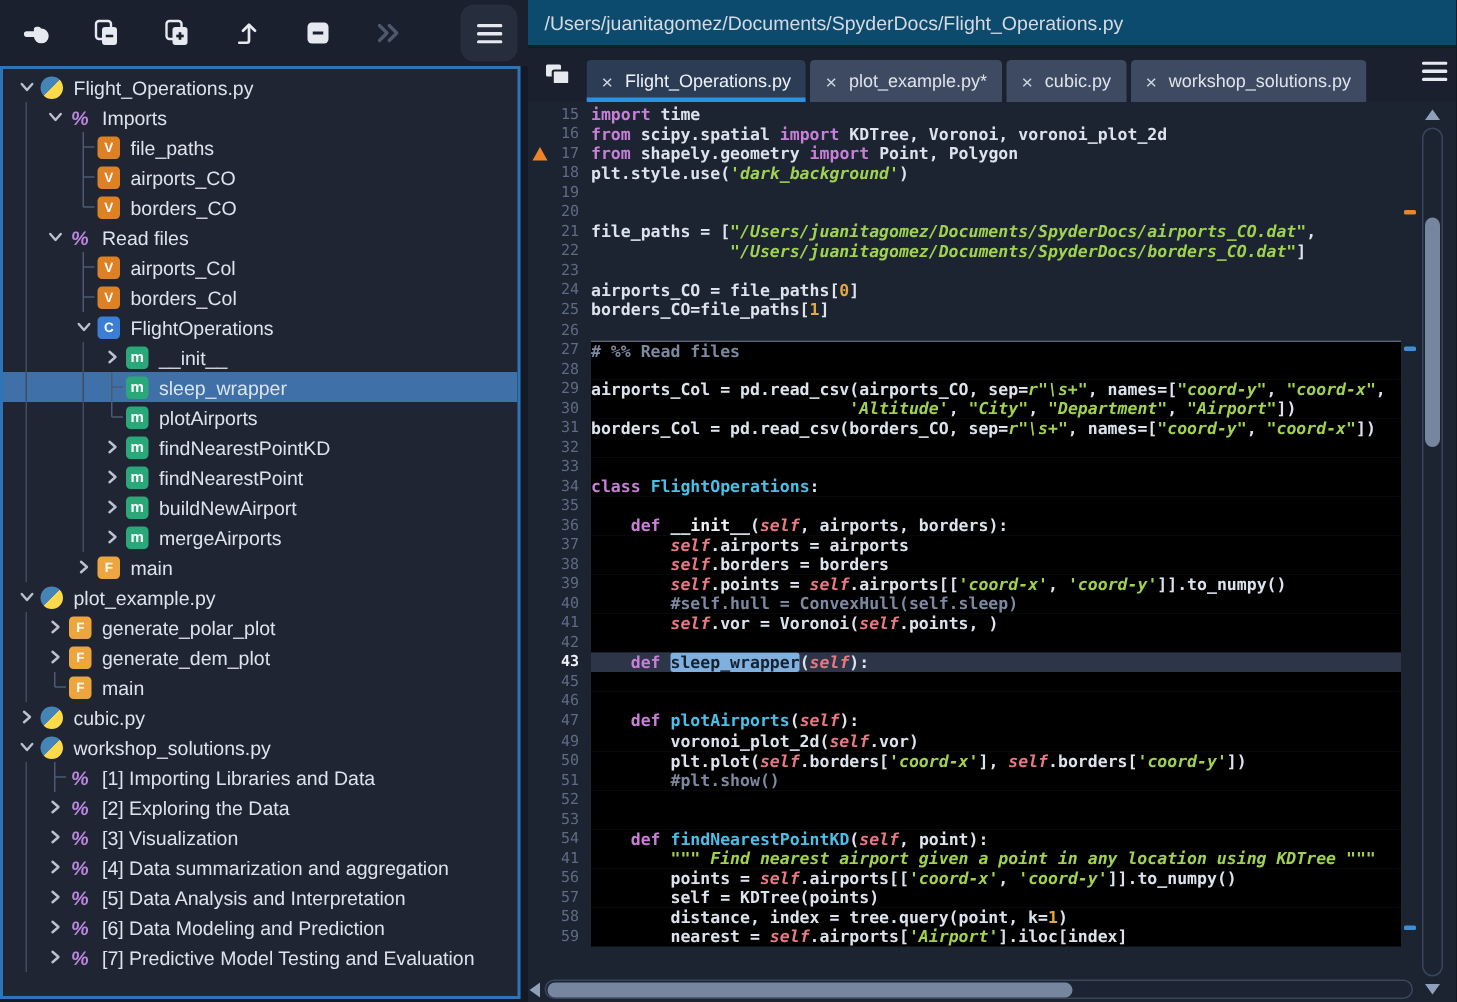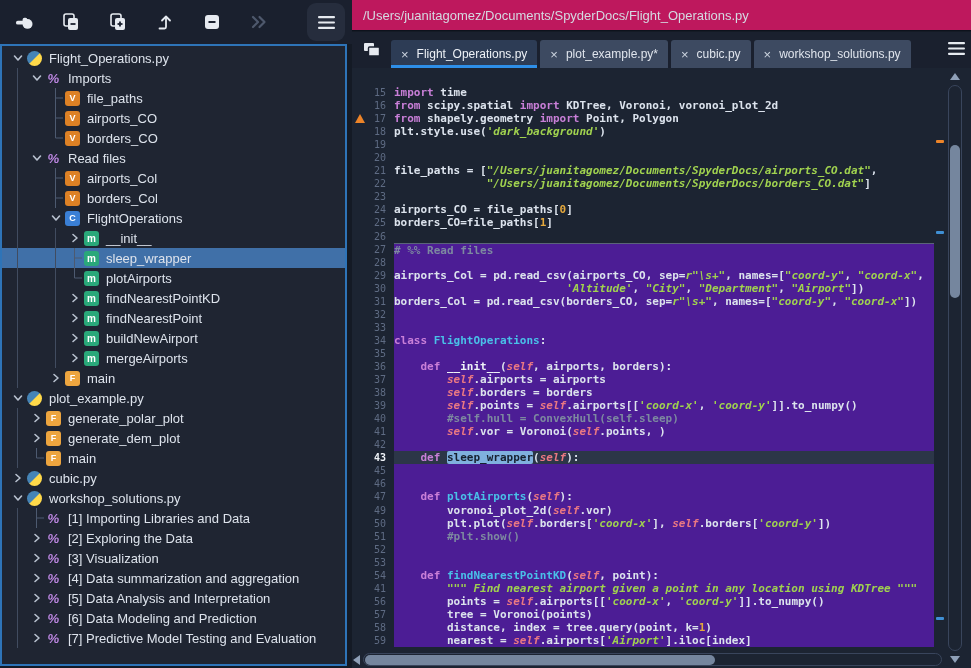--- a/index.html
+++ b/index.html
@@ -26,42 +26,42 @@
   .oicon.python{background:linear-gradient(135deg,#4584b6 49%,#ffd94a 51%);border-radius:50%;}
   .oicon.var{background:#dd8125;font-size:9px;}
   .oicon.class{background:#3a7fd5;font-size:9px;}
   .oicon.method{background:#2aa87a;font-size:10px;}
   .oicon.func{background:#eda53f;font-size:9px;}
   .oicon.cell{background:transparent;color:#bb86e0;font-size:13px;font-weight:800;transform:skewX(-6deg);}
   .olabel{font-size:13px;color:#dde3ec;white-space:nowrap;}
 
   
   .right{position:absolute;left:352px;top:0;width:619px;height:668px;}
-  .pathbar{position:absolute;top:0;left:0;right:0;height:31px;background:#be185d;border-bottom:1px solid #0d121c;
+  .pathbar{position:absolute;top:0;left:0;right:0;height:31px;background:#0c4a6e;border-bottom:1px solid #0d121c;
            color:#d5dae2;font-size:13px;display:flex;align-items:center;padding-left:11px;box-sizing:border-box;}
   .tabbar{position:absolute;top:32px;left:0;right:0;height:36px;background:#1a202e;display:flex;
           align-items:flex-end;padding:0 6px;box-sizing:border-box;}
   .browse-btn{width:24px;height:26px;margin:0 7px 5px 2px;display:flex;align-items:center;justify-content:center;cursor:pointer;}
   .tabs{display:flex;gap:3px;align-items:flex-end;overflow:hidden;}
   .tab{height:28px;background:#3d4a61;border-radius:3px 3px 0 0;display:flex;align-items:center;
        padding:0 10px;font-size:12px;color:#dfe4ec;white-space:nowrap;position:relative;cursor:pointer;flex:none;}
   .tab.active{background:#2d3c55;color:#eef2f7;}
   .tab.active::after{content:"";position:absolute;left:0;right:0;bottom:0;height:3px;background:#2e8fe8;}
   .tab .x{margin-right:8px;font-size:13px;color:#cdd5e0;line-height:1;}
   .tabmenu{margin-left:auto;margin-bottom:9px;cursor:pointer;flex:none;}
 
   
   .editor{position:absolute;top:68px;left:0;width:619px;height:600px;background:#1c2432;overflow:hidden;}
-  .lines{position:absolute;left:0;top:0;width:582px;height:585px;overflow:hidden;padding-top:18px;box-sizing:border-box;}
+  .lines{position:absolute;left:0;top:0;width:582px;height:585px;overflow:hidden;padding-top:2px;box-sizing:border-box;}
   .line{display:flex;height:13.06px;line-height:13.1px;font-family:"DejaVu Sans Mono",monospace;
         font-size:11px;font-weight:600;white-space:pre;}
   .gut{width:42px;flex:none;text-align:right;padding-right:8px;color:#5e6b83;font-size:10px;font-weight:500;
        position:relative;box-sizing:border-box;}
   .code{flex:1;color:#dce3ed;overflow:hidden;}
-  .line.incell .code{background:#4c1d95;}
+  .line.incell .code{background:#000000;}
   .line.cellsep .code{border-top:1px solid #5a6478;}
   .line.current .code{background:#2c3648;}
   .line.current .gut{color:#eef2f7;font-weight:700;}
   .warn{position:absolute;left:3px;top:2px;width:0;height:0;border-left:5px solid transparent;
         border-right:5px solid transparent;border-bottom:9px solid #ed8428;}
   .tok-kw{color:#c97fd8;}
   .tok-st{color:#a0d24f;font-style:italic;}
   .tok-cm{color:#7d89a0;}
   .tok-nm{color:#e5a83c;}
   .tok-sf{color:#ea7882;font-style:italic;}
@@ -546,21 +546,21 @@
           <div class="line incell"><span class="gut">46</span><span class="code"></span></div>
           <div class="line incell"><span class="gut">47</span><span class="code"><span class="tok-t">    </span><span class="tok-kw">def</span><span class="tok-t"> </span><span class="tok-fn">plotAirports</span><span class="tok-t">(</span><span class="tok-sf">self</span><span class="tok-t">):</span></span></div>
           <div class="line incell"><span class="gut">49</span><span class="code"><span class="tok-t">        voronoi_plot_2d(</span><span class="tok-sf">self</span><span class="tok-t">.vor)</span></span></div>
           <div class="line incell"><span class="gut">50</span><span class="code"><span class="tok-t">        plt.plot(</span><span class="tok-sf">self</span><span class="tok-t">.borders[</span><span class="tok-st">'coord-x'</span><span class="tok-t">], </span><span class="tok-sf">self</span><span class="tok-t">.borders[</span><span class="tok-st">'coord-y'</span><span class="tok-t">])</span></span></div>
           <div class="line incell"><span class="gut">51</span><span class="code"><span class="tok-cm">        #plt.show()</span></span></div>
           <div class="line incell"><span class="gut">52</span><span class="code"></span></div>
           <div class="line incell"><span class="gut">53</span><span class="code"></span></div>
           <div class="line incell"><span class="gut">54</span><span class="code"><span class="tok-t">    </span><span class="tok-kw">def</span><span class="tok-t"> </span><span class="tok-fn">findNearestPointKD</span><span class="tok-t">(</span><span class="tok-sf">self</span><span class="tok-t">, point):</span></span></div>
           <div class="line incell"><span class="gut">41</span><span class="code"><span class="tok-t">        </span><span class="tok-st">""" Find nearest airport given a point in any location using KDTree """</span></span></div>
           <div class="line incell"><span class="gut">56</span><span class="code"><span class="tok-t">        points = </span><span class="tok-sf">self</span><span class="tok-t">.airports[[</span><span class="tok-st">'coord-x'</span><span class="tok-t">, </span><span class="tok-st">'coord-y'</span><span class="tok-t">]].to_numpy()</span></span></div>
-          <div class="line incell"><span class="gut">57</span><span class="code"><span class="tok-t">        tree = Voronoi(points)</span></span></div>
+          <div class="line incell"><span class="gut">57</span><span class="code"><span class="tok-t">        self = KDTree(points)</span></span></div>
           <div class="line incell"><span class="gut">58</span><span class="code"><span class="tok-t">        distance, index = tree.query(point, k=</span><span class="tok-nm">1</span><span class="tok-t">)</span></span></div>
           <div class="line incell"><span class="gut">59</span><span class="code"><span class="tok-t">        nearest = </span><span class="tok-sf">self</span><span class="tok-t">.airports[</span><span class="tok-st">'Airport'</span><span class="tok-t">].iloc[index]</span></span></div>
         </div>
       <div class="flags" id="scroll-flags">
           <div class="flag" style="top: 72px; background: rgb(237, 132, 40);"></div>
           <div class="flag" style="top: 163px; background: rgb(63, 143, 212);"></div>
           <div class="flag" style="top: 549px; background: rgb(63, 143, 212);"></div>
         </div>
       <div class="vscroll">
         <div class="arr up"></div>

